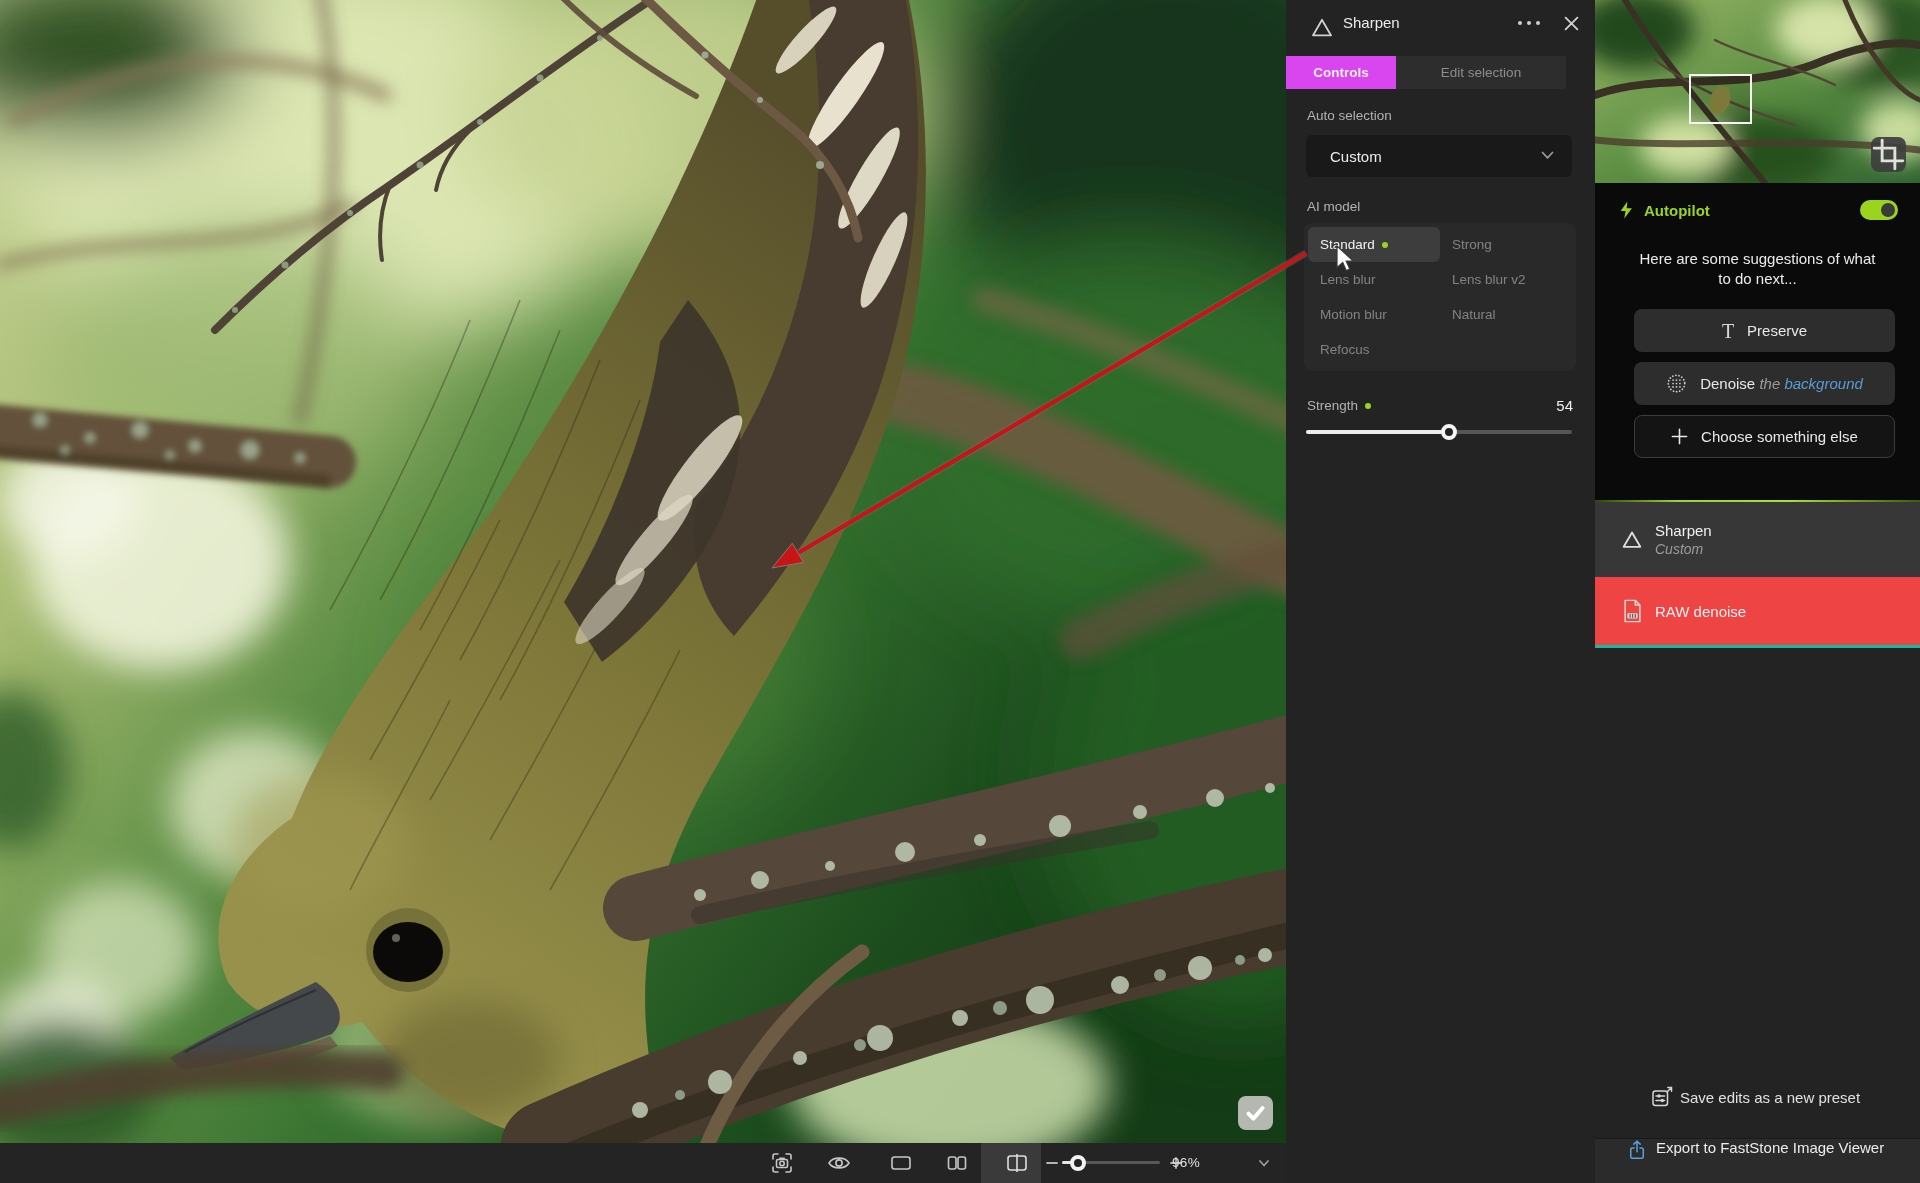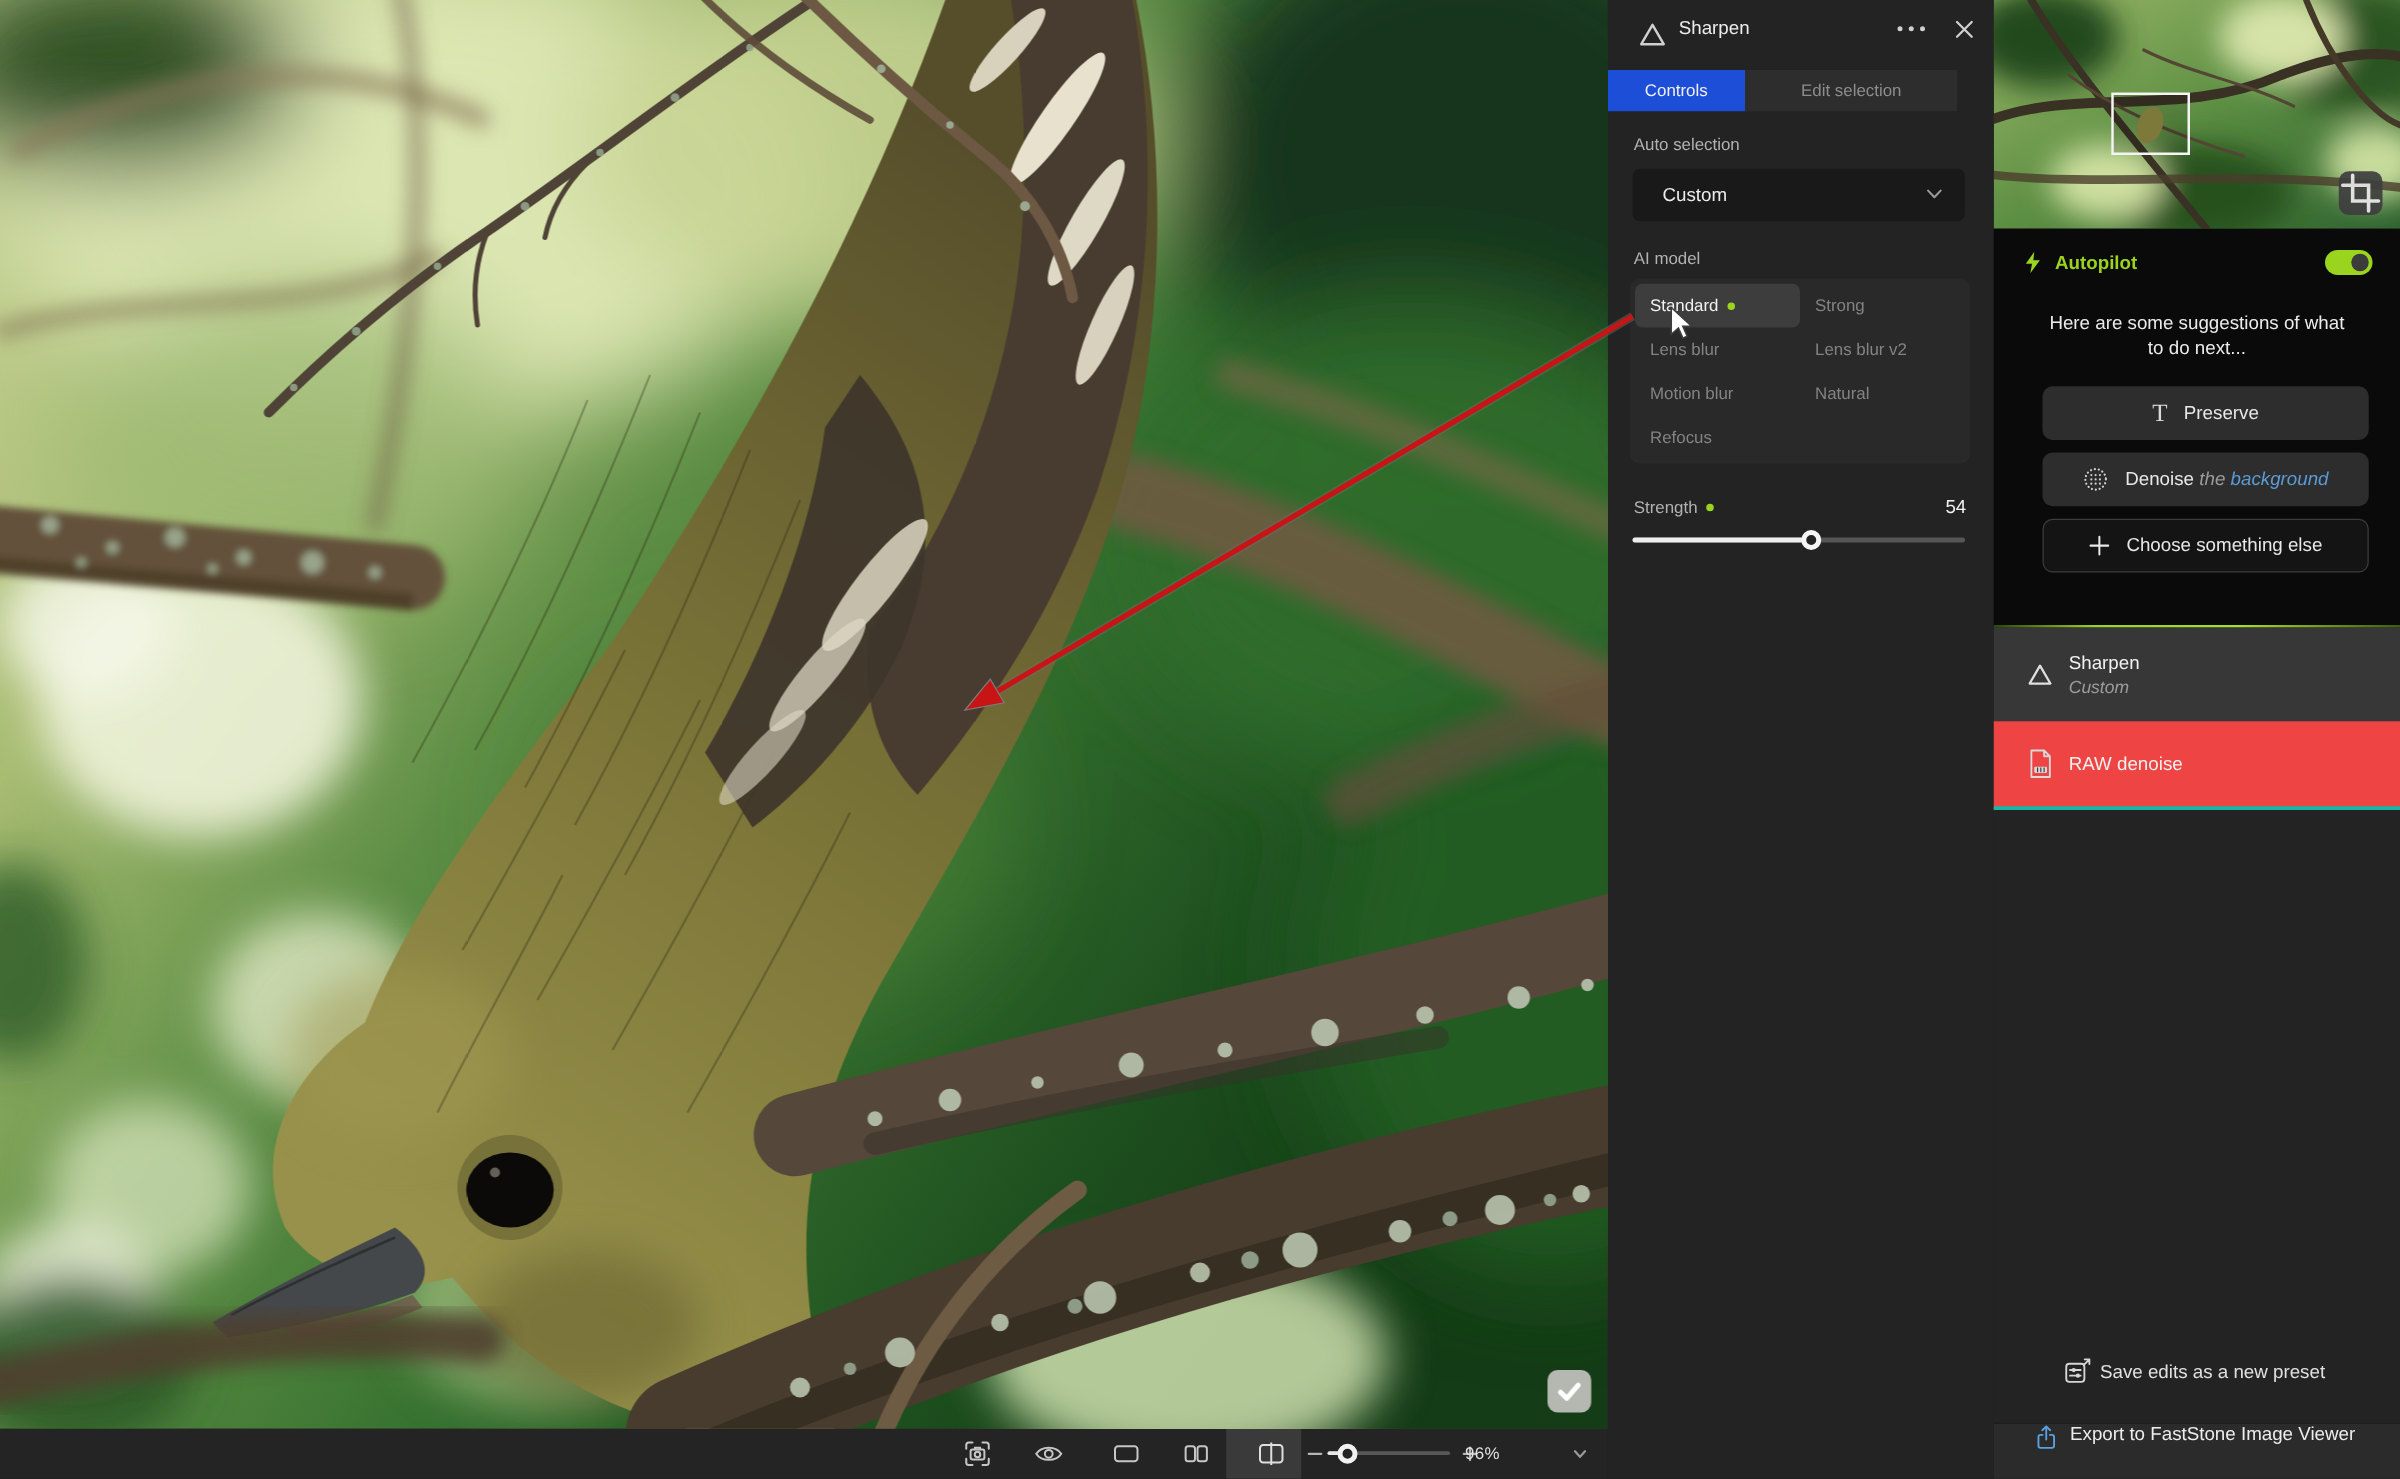--- a/index.html
+++ b/index.html
@@ -26,21 +26,21 @@
 
   
   .panel { position:absolute; left:1286px; top:0; width:309px; height:1183px; background:#232323; }
   .p-tri { position:absolute; left:23px; top:15px; }
   .p-title { position:absolute; left:57px; top:14px; font-size:15px; color:#ececec; font-weight:500; }
   .p-dots { position:absolute; left:228px; top:10px; width:30px; height:26px; display:flex; align-items:center; justify-content:center; gap:5px; }
   .p-dots i { width:4px; height:4px; border-radius:50%; background:#cfcfcf; }
   .p-close { position:absolute; left:272px; top:10px; width:26px; height:26px; display:flex; align-items:center; justify-content:center; }
   .tabs { position:absolute; left:0; top:56px; width:309px; height:33px; display:flex; }
   .tab { height:33px; display:flex; align-items:center; justify-content:center; font-size:13.5px; }
-  .tab.active { width:110px; background:#1d4ed8; color:#f0f0f0; font-weight:400; }
+  .tab.active { width:110px; background:#d946ef; color:#f0f0f0; font-weight:700; }
   .tab.inactive { width:170px; background:#2d2d2d; color:#8d8d8d; }
   .tab.filler { flex:1; background:#232323; }
   .p-label { position:absolute; left:21px; font-size:13.5px; color:#b2b2b2; }
   .dropdown { position:absolute; left:20px; top:135px; width:266px; height:42px; background:#191919;
     border-radius:6px; display:flex; align-items:center; padding-left:24px; }
   .dropdown .val { font-size:15px; color:#ececec; }
   .dropdown svg { position:absolute; right:18px; top:16px; }
   .ai-grid { position:absolute; left:18px; top:223px; width:272px; background:#292929; border-radius:8px;
     padding:4px; display:grid; grid-template-columns:1fr 1fr; }
   .ai-cell { height:35px; display:flex; align-items:center; padding-left:12px; font-size:13.5px; color:#838383;text-align:center; }

